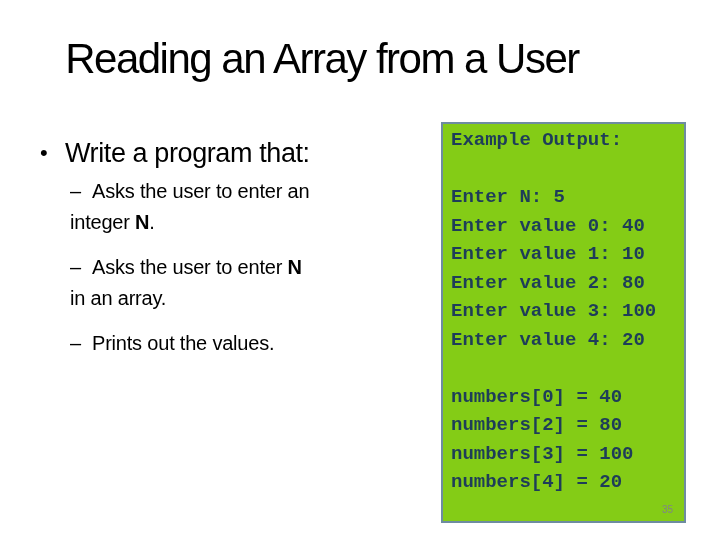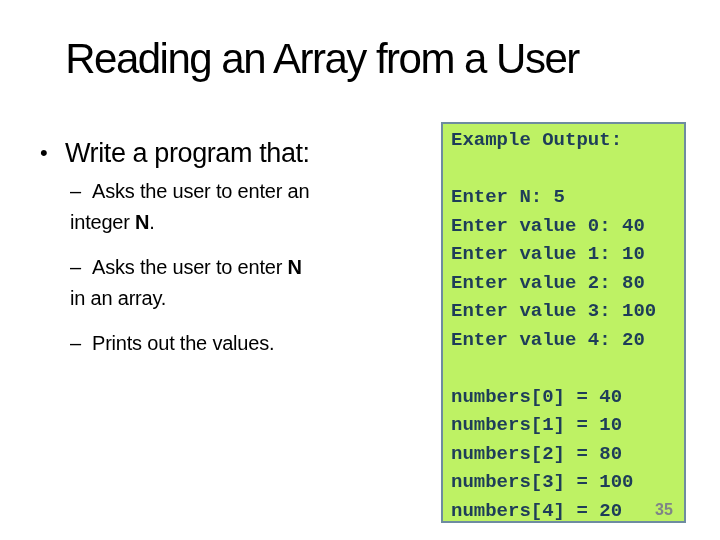--- a/index.html
+++ b/index.html
@@ -53,38 +53,37 @@
   .sub-line{white-space:nowrap;}
   .sub-line.first{margin-left:22px;}
   .sub-bullet b{font-weight:bold;}
 
   
   .output-box{
     position:absolute;left:441px;top:122px;
     width:245px;height:401px;
     box-sizing:border-box;
     border:2px solid #6E8CA0;
-    background:#bef264;
+    background:#84cc16;
     padding:2px 0 0 8px;
   }
   .code-line{
     font-family:"Liberation Mono", monospace;
     font-weight:bold;
     font-size:19px;line-height:28.5px;
     color:#1E3D59;
     white-space:pre;
   }
 
   
   .page-number{
     position:absolute;left:655px;top:502px;width:25px;
-    text-align:left;
-    font-size:16px;line-height:16px;
+    text-align:center;
+    font-size:10px;line-height:16px;
     color:#7F8487;
-    font-weight:bold;
   }
 </style>
 </head>
 <body>
 
 <div class="slide">
 
   <div class="title">Reading an Array from a User</div>
 
   <div class="bullet-line">
@@ -113,21 +112,20 @@
       <div class="code-line">Example Output:</div>
       <div class="code-line">&nbsp;</div>
       <div class="code-line">Enter N: 5</div>
       <div class="code-line">Enter value 0: 40</div>
       <div class="code-line">Enter value 1: 10</div>
       <div class="code-line">Enter value 2: 80</div>
       <div class="code-line">Enter value 3: 100</div>
       <div class="code-line">Enter value 4: 20</div>
       <div class="code-line">&nbsp;</div>
       <div class="code-line">numbers[0] = 40</div>
-      <div class="code-line">numbers[1] = 10</div>
       <div class="code-line">numbers[2] = 80</div>
       <div class="code-line">numbers[3] = 100</div>
       <div class="code-line">numbers[4] = 20</div>
     </div>
 
   <div class="page-number">35</div>
 
 </div>
 
 </body></html>

